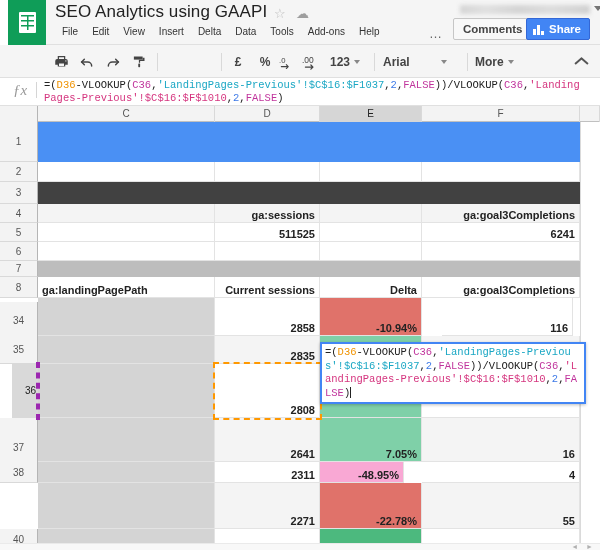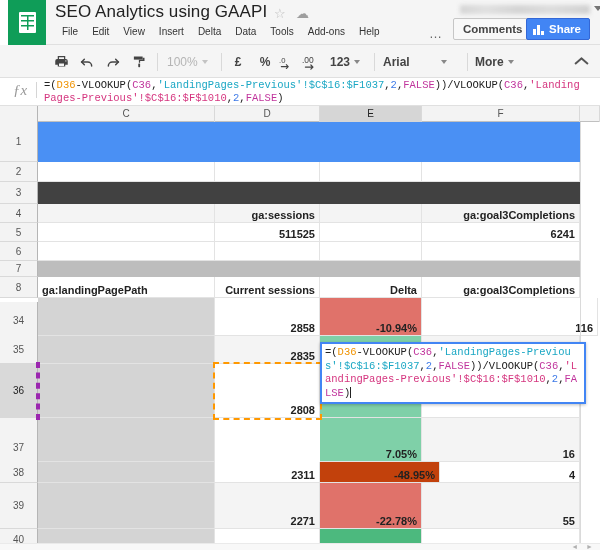--- a/index.html
+++ b/index.html
@@ -167,21 +167,21 @@
   .corner-box {
     position: absolute; left: 0; top: 0; width: 38px; height: 16px;
     background: #f3f3f3; border-right: 1px solid #b5b5b5; cursor: pointer;
   }
   .rowhead {
     position: absolute; left: 0; width: 38px;
     background: #f3f3f3; border-bottom: 1px solid #d9d9d9; border-right: 1px solid #b5b5b5;
     font-size: 10px; color: #555; text-align: center; cursor: pointer;
     display: flex; align-items: center; justify-content: center;
   }
-  .rowhead.active { background: #d9d9d9; color: #222; }
+  .rowhead.active { background: #d9d9d9; color: #222; margin-left: 12px; }
   .cell {
     position: absolute; font-size: 11px; color: #222;
     border-right: 1px solid #e3e3e3; border-bottom: 1px solid #e3e3e3;
     display: flex; align-items: flex-end; overflow: hidden;
     padding: 0 4px 1px 4px; white-space: nowrap;
   }
   .cell.right { justify-content: flex-end; font-weight: bold; }
   .cell.left  { justify-content: flex-start; }
   .cell.bold  { font-weight: bold; }
   .bandrow { position: absolute; left: 38px; }
@@ -312,25 +312,20 @@
         <svg width="15" height="15" viewBox="0 0 24 24" fill="#444">
             <path d="M3 4h14v5H3V4z"></path>
             <path d="M17 6h3v5h-7v3h-2v-5h6V6z"></path>
             <rect x="10" y="15" width="3" height="6" rx="1"></rect>
           </svg>
       </div>
     </div>
     <div class="tb" style="left:152px">
         <div class="tb-sep"></div>
       </div>
-    <div class="tb" style="left:162px">
-      <div class="tb-text dim">
-        <span>100%</span><span class="caret-sm dim"></span>
-      </div>
-    </div>
     <div class="tb" style="left:216px">
         <div class="tb-sep"></div>
       </div>
     <div class="tb" style="left:225px">
       <div class="tb-btn tb-text bold">£</div>
     </div>
     <div class="tb" style="left:252px">
       <div class="tb-btn tb-text bold">%</div>
     </div>
     <div class="tb" style="left:276px">
@@ -397,21 +392,20 @@
     <div class="rowhead" style="top:98px;height:19px">4</div>
     <div class="rowhead" style="top:117px;height:19px">5</div>
     <div class="rowhead" style="top:136px;height:19px">6</div>
     <div class="rowhead" style="top:155px;height:16px">7</div>
     <div class="rowhead" style="top:171px;height:21px">8</div>
     <div class="rowhead" style="top:196px;height:38px">34</div>
     <div class="rowhead" style="top:230px;height:28px">35</div>
     <div class="rowhead active" style="top:258px;height:54px">36</div>
     <div class="rowhead" style="top:312px;height:60px">37</div>
     <div class="rowhead" style="top:356px;height:21px">38</div>
-    <div class="rowhead" style="top:377px;height:46px">39</div>
     <div class="rowhead" style="top:423px;height:21px">40</div>
 
     <div class="bandrow" style="top:16px;height:40px;width:542px;background:#4a90f4"></div>
 
     <div class="cell" style="left:38px;top:56px;width:177px;height:20px"></div>
     <div class="cell" style="left:215px;top:56px;width:105px;height:20px"></div>
     <div class="cell" style="left:320px;top:56px;width:102px;height:20px"></div>
     <div class="cell" style="left:422px;top:56px;width:158px;height:20px"></div>
 
     <div class="bandrow" style="top:76px;height:22px;width:542px;background:#414141"></div>
@@ -434,39 +428,40 @@
     <div class="bandrow" style="top:155px;height:16px;width:542px;background:#bdbdbd"></div>
 
     <div class="cell right bold" style="left:215px;top:171px;width:105px;height:21px">Current sessions</div>
     <div class="cell left bold" style="left:38px;top:171px;width:177px;height:21px">ga:landingPagePath</div>
     <div class="cell right bold" style="left:320px;top:171px;width:102px;height:21px">Delta</div>
     <div class="cell right bold" style="left:422px;top:171px;width:158px;height:21px">ga:goal3Completions</div>
 
     <div class="cell" style="left:38px;top:192px;width:177px;height:38px;background:#d4d4d4"></div>
     <div class="cell right" style="left:215px;top:192px;width:105px;height:38px">2858</div>
     <div class="cell right" style="left:320px;top:192px;width:102px;height:38px;background:#e0726a">-10.94%</div>
-    <div class="cell right" style="left:422px;top:192px;width:176px;height:38px">116</div>
+    <div class="cell right" style="left:442px;top:192px;width:131px;height:38px">116</div>
 
     <div class="cell" style="left:38px;top:230px;width:177px;height:28px;background:#d4d4d4"></div>
     <div class="cell right" style="left:215px;top:230px;width:105px;height:28px;background:#f4f4f4">2835</div>
     <div class="cell right" style="left:320px;top:230px;width:102px;height:28px;background:#7fd0a8"></div>
     <div class="cell right" style="left:422px;top:230px;width:158px;height:28px;background:#f4f4f4">20</div>
 
     <div class="cell" style="left:38px;top:258px;width:177px;height:54px;background:#d4d4d4"></div>
     <div class="cell right" style="left:215px;top:258px;width:105px;height:54px;background:#fff">2808</div>
     <div class="cell right" style="left:320px;top:258px;width:102px;height:54px;background:#7fd0a8"></div>
     <div class="cell right" style="left:422px;top:258px;width:158px;height:54px;background:#fff"></div>
 
     <div class="cell" style="left:38px;top:312px;width:177px;height:44px;background:#d4d4d4"></div>
+    <div class="cell right" style="left:215px;top:312px;width:105px;height:44px;background:#f4f4f4">2641</div>
     <div class="cell right" style="left:320px;top:312px;width:102px;height:44px;background:#7fd0a8">7.05%</div>
     <div class="cell right" style="left:422px;top:312px;width:158px;height:44px;background:#f4f4f4">16</div>
 
     <div class="cell" style="left:38px;top:356px;width:177px;height:21px;background:#d4d4d4"></div>
     <div class="cell right" style="left:215px;top:356px;width:105px;height:21px">2311</div>
-    <div class="cell right" style="left:320px;top:356px;width:120px;height:21px;background:#c2410c">-48.95%</div>
+    <div class="cell right" style="left:320px;top:356px;width:84px;height:21px;background:#f9a8d4">-48.95%</div>
     <div class="cell right" style="left:422px;top:356px;width:158px;height:21px">4</div>
 
     <div class="cell" style="left:38px;top:377px;width:177px;height:46px;background:#d4d4d4"></div>
     <div class="cell right" style="left:215px;top:377px;width:105px;height:46px;background:#f4f4f4">2271</div>
     <div class="cell right" style="left:320px;top:377px;width:102px;height:46px;background:#e0726a">-22.78%</div>
     <div class="cell right" style="left:422px;top:377px;width:158px;height:46px;background:#f4f4f4">55</div>
 
     <div class="cell" style="left:38px;top:423px;width:177px;height:21px;background:#d4d4d4"></div>
     <div class="cell right" style="left:215px;top:423px;width:105px;height:21px"></div>
     <div class="cell right" style="left:320px;top:423px;width:102px;height:21px;background:#4cb97e"></div>

